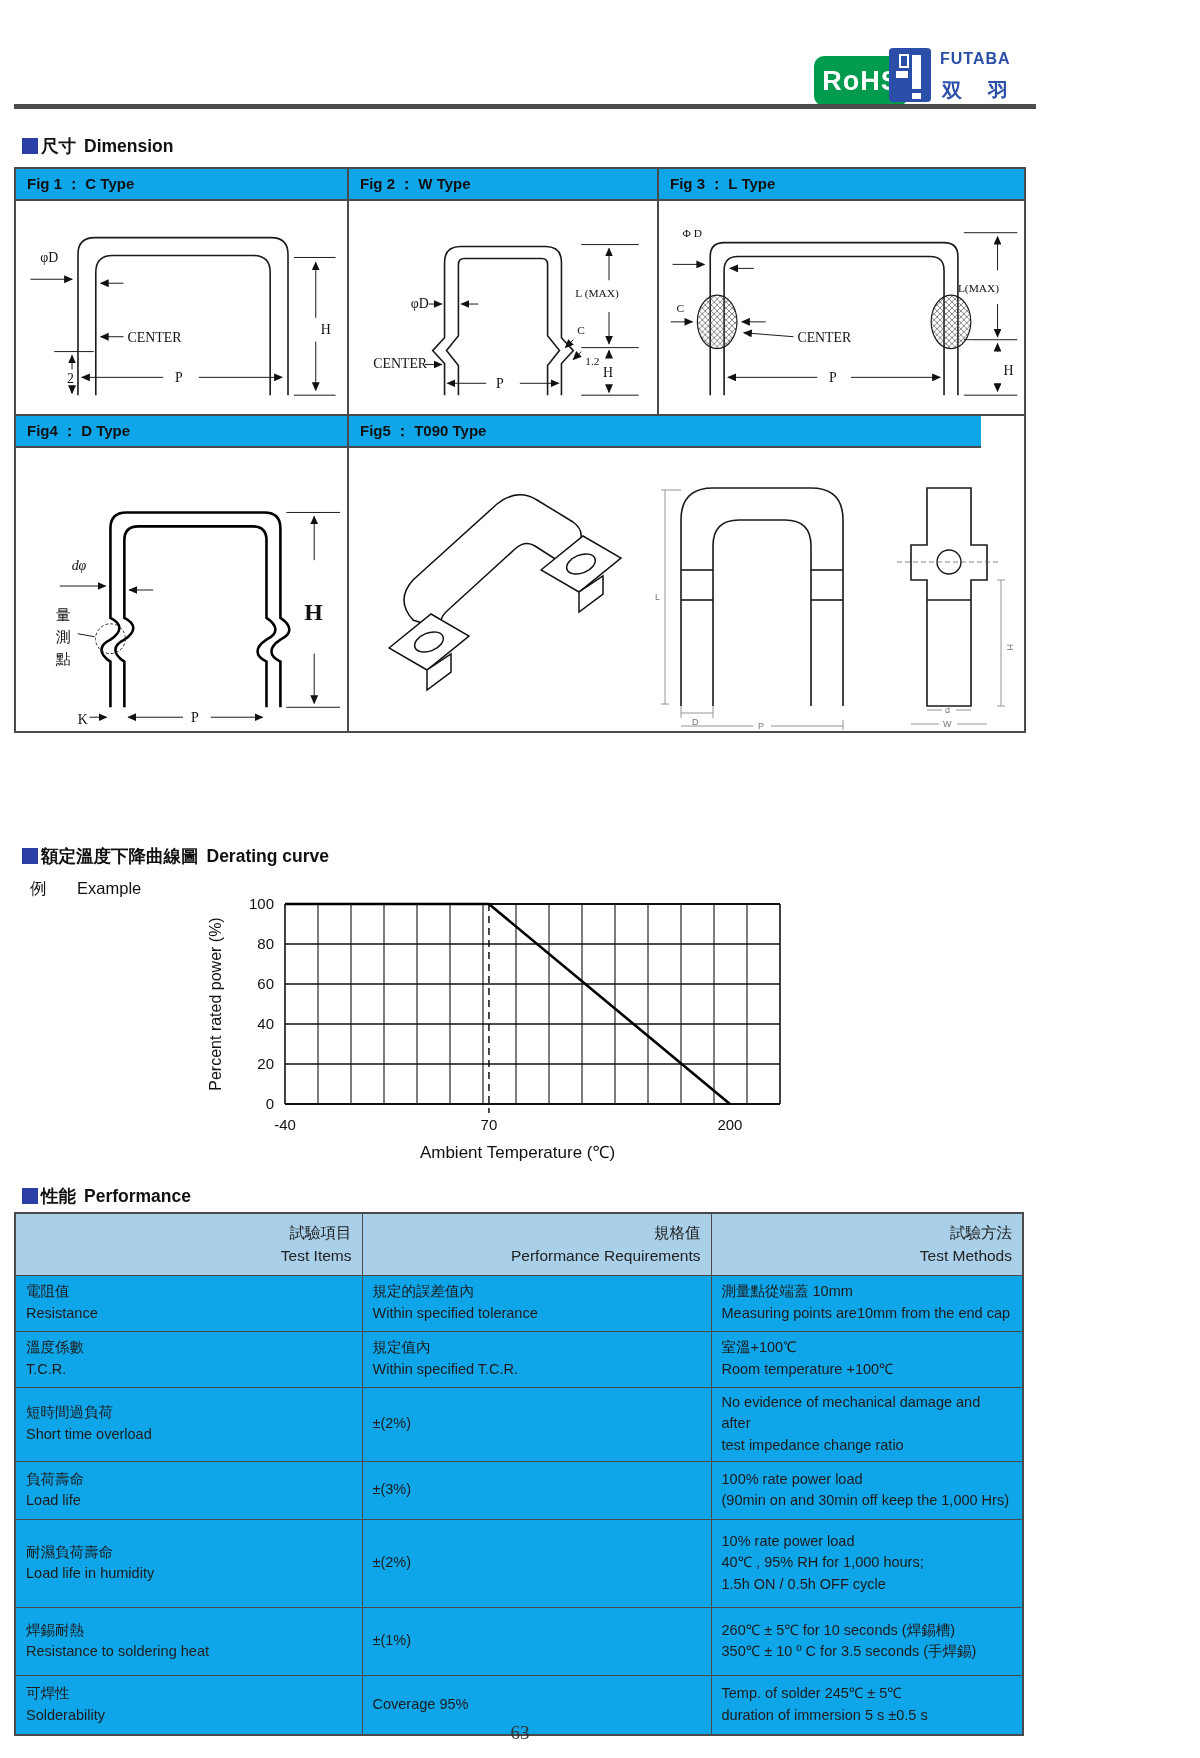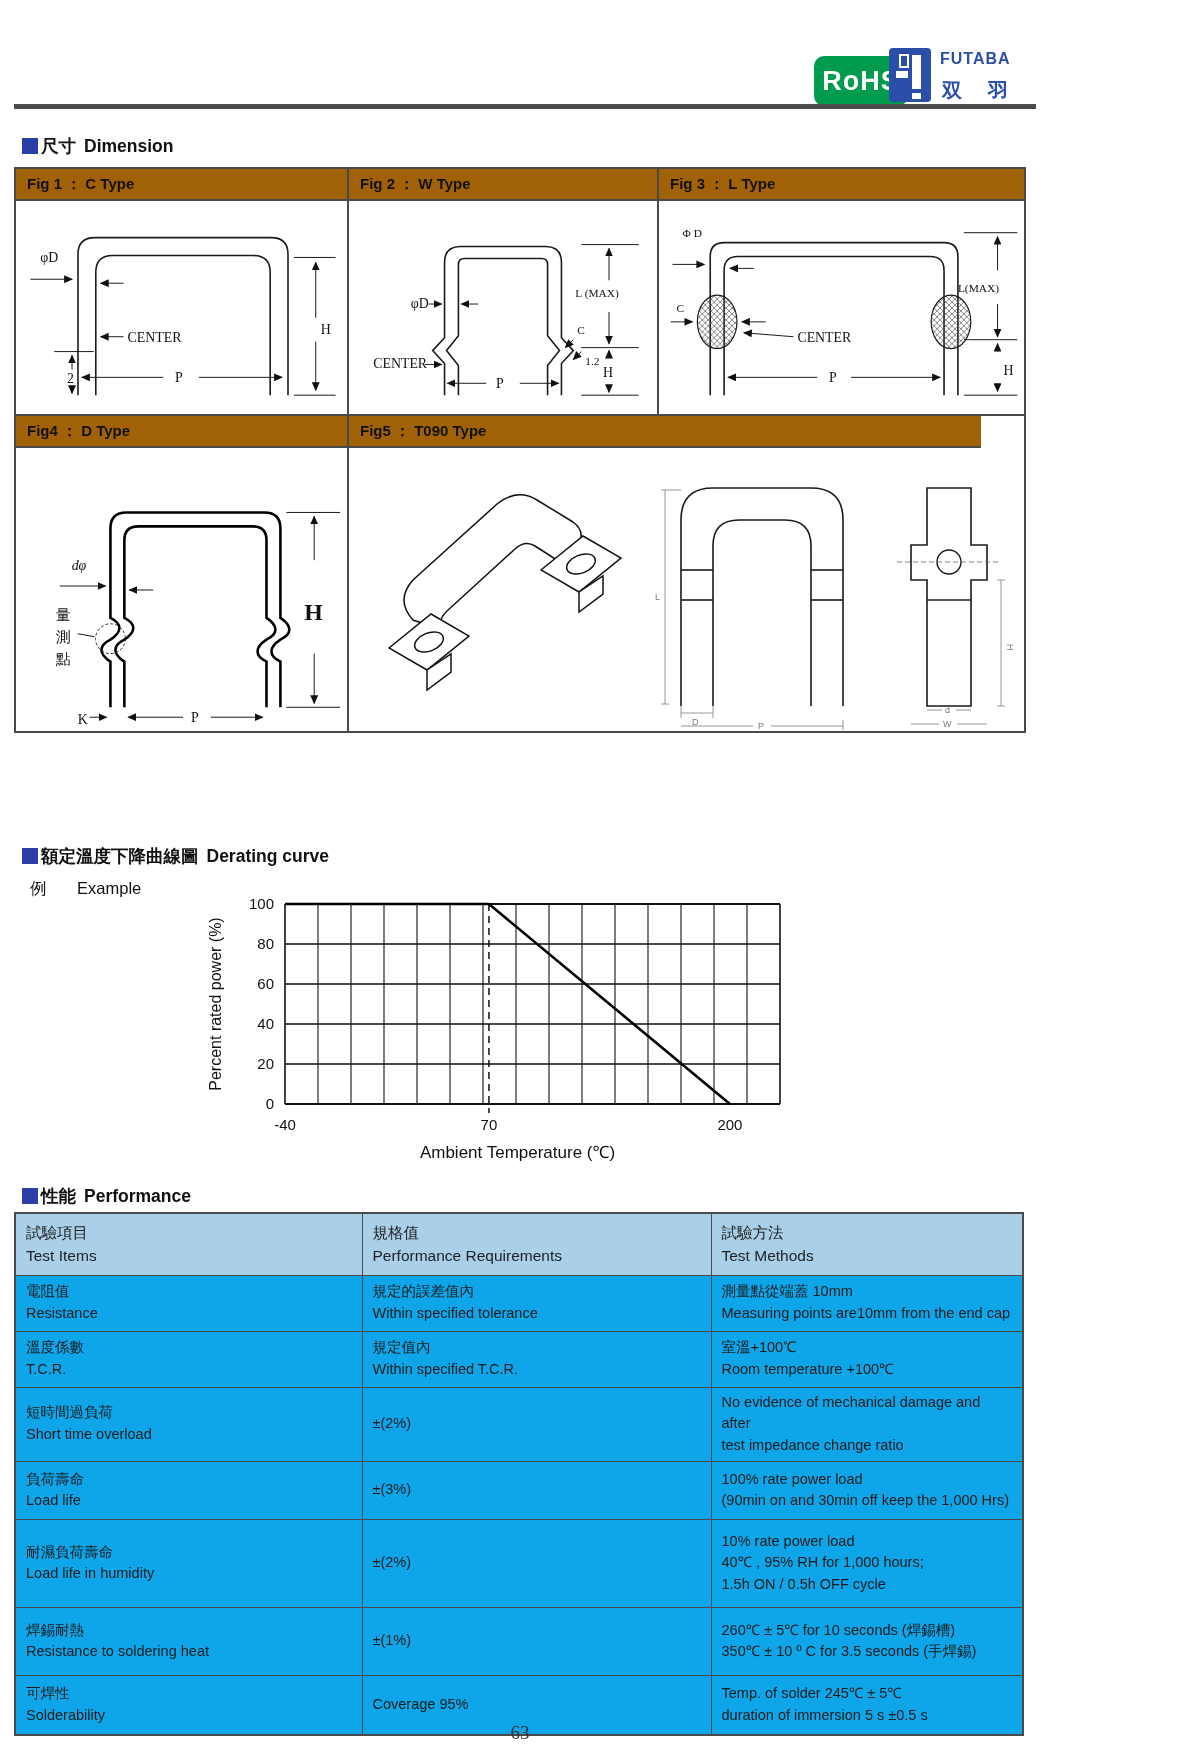--- a/index.html
+++ b/index.html
@@ -21,21 +21,21 @@
   .sec .en{margin-left:8px;}
   #sec-dim{left:22px;top:134px;}
   #sec-derate{left:22px;top:844px;}
   #sec-perf{left:22px;top:1184px;}
   .example{position:absolute;left:30px;top:878px;font-size:16.5px;color:#111;}
   .example .en{margin-left:26px;}
 
   
   .figgrid{position:absolute;left:14px;top:167px;width:1008px;border:2px solid #4a4a4a;}
   .figrow{display:flex;}
-  .fighead{background:#a16207;font-weight:bold;font-size:15px;color:#111;
+  .fighead{background:#0ea5e9;font-weight:bold;font-size:15px;color:#111;
            padding:6px 0 0 11px;height:32px;box-sizing:border-box;}
   .figcell{background:#fff;box-sizing:border-box;position:relative;}
   .bR{border-right:2px solid #4a4a4a;}
   .bB{border-bottom:2px solid #4a4a4a;}
   .figcell svg{display:block;width:100%;height:100%;}
 
   .tube{fill:none;stroke:#1a1a1a;stroke-width:1.6px;}
   .tube2{fill:none;stroke:#000;stroke-width:2.6px;}
   .dim{stroke:#1a1a1a;stroke-width:1px;fill:none;}
   .dimthin{stroke:#8a8a8a;stroke-width:0.9px;fill:none;}
@@ -46,21 +46,21 @@
 
   
   #derating-svg{position:absolute;left:205px;top:890px;}
   #derating-svg text{font-family:"Liberation Sans",sans-serif;}
 
   
   .perf{position:absolute;left:14px;top:1212px;width:1008px;border-collapse:collapse;
         table-layout:fixed;font-size:14.5px;color:#1c1c1c;}
   .perf th,.perf td{border:1.5px solid #4a4a4a;padding:4px 10px;vertical-align:middle;
         line-height:1.5;box-sizing:border-box;}
-  .perf th{background:#a9cfe9;font-weight:normal;font-size:15.5px;color:#222;text-align:left;}
+  .perf th{background:#a9cfe9;font-weight:normal;font-size:15.5px;color:#222;text-align:right;}
   .perf td{text-align:left;background:#0ea5e9;}
   .perf{border:2px solid #4a4a4a;}
 
   .pageno{position:absolute;left:0;top:1722px;width:1040px;text-align:center;
           font-family:"Liberation Serif",serif;font-size:19px;color:#333;}
 </style>
 </head>
 <body>
 
 <div class="page">

